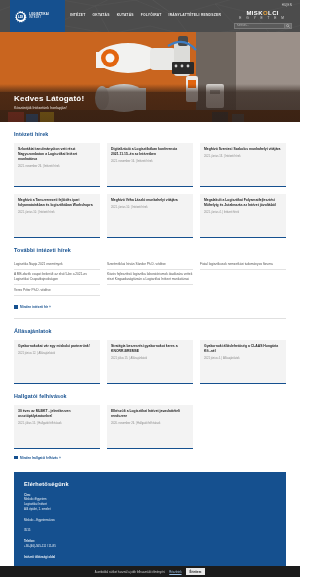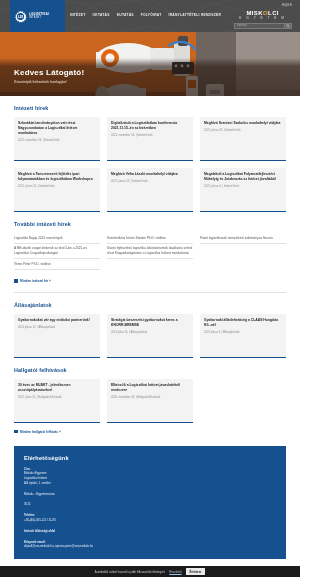--- a/index.html
+++ b/index.html
@@ -65,21 +65,21 @@
     font-family:"Liberation Sans", sans-serif;
   }
   .searchbox input::placeholder { color:#b0b0b0; }
   .search-btn {
     width:7px; height:100%; background:#6a6a6a;
     display:flex; align-items:center; justify-content:center;
     border-left:.4px solid #7a7a7a; cursor:pointer;
   }
 
   
-  .hero { position:relative; height:64px; overflow:hidden; background:#4c1d95; }
+  .hero { position:relative; height:90px; overflow:hidden; background:#4c1d95; }
   .hero-canvas { position:absolute; inset:0; }
   .hero-overlay {
     position:absolute; left:0; right:0; bottom:0; height:38px;
     background:linear-gradient(to bottom, rgba(40,25,18,.0), rgba(40,25,18,.62) 22%, rgba(40,25,18,.72));
   }
   .hero-text { position:absolute; left:14px; bottom:12px; z-index:4; }
   .hero-title { color:#fff; font-size:8px; font-weight:700; letter-spacing:.2px; }
   .hero-sub { color:#e9e2dc; font-size:3.6px; margin-top:3px; }
 
   

